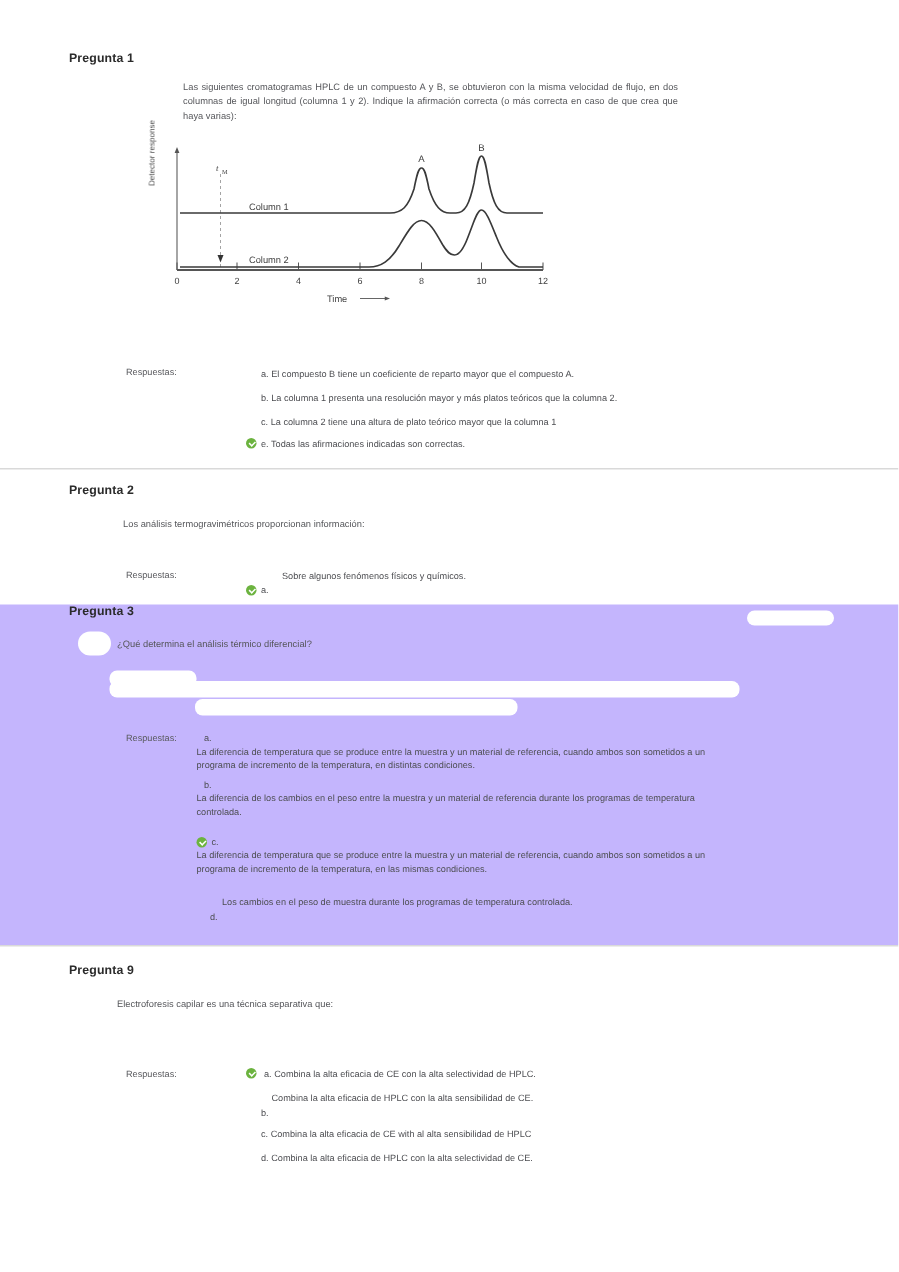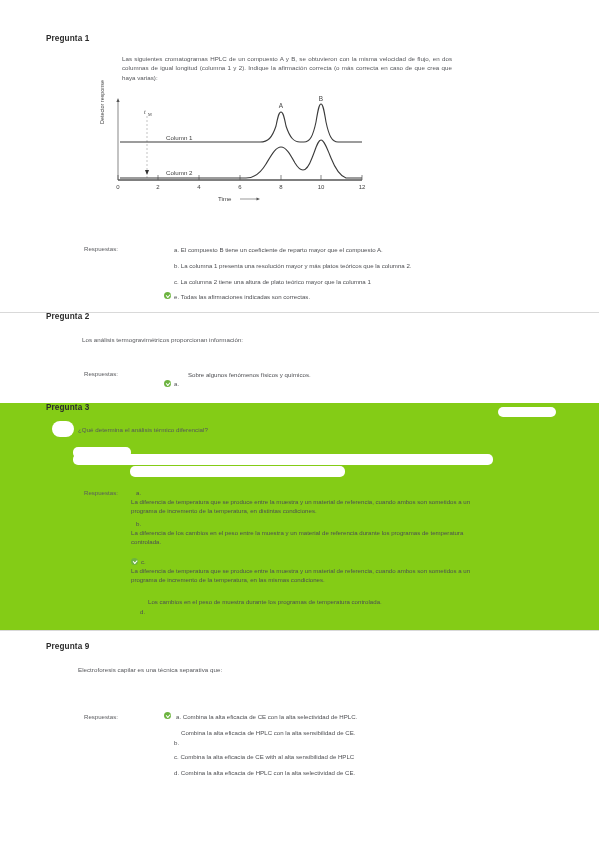--- a/index.html
+++ b/index.html
@@ -8,21 +8,21 @@
     background:#ffffff;
     font-family:"Liberation Sans", sans-serif;
     color:#3a3a3a;
     overflow:hidden;
     position:relative;
   }
   .page{position:absolute;inset:0;border-radius:18px;}
 
   
   .qblock{position:absolute;left:0;right:0;}
-  .qblock.gray{background:#84cc16;}
+  .qblock.gray{background:#c4b5fd;}
   .qhead{
     position:absolute;left:46px;top:0;
     font-size:8.2px;font-weight:bold;color:#2b2b2b;
     letter-spacing:.1px;
   }
   .qpill{
     position:absolute;height:9px;border-radius:5px;background:#ffffff;
   }
   .rule{position:absolute;left:0;right:0;height:1px;background:#d9d9d9;}
 
@@ -166,21 +166,21 @@
 
     <div class="check" style="left:164px;top:258px;"></div>
     <div class="opt" style="left:174px;top:258px;width:300px;">
       <span class="ltr">e.</span>
       <span>Todas las afirmaciones indicadas son correctas.</span>
     </div>
   </div>
 
   <div class="rule" style="top:312px;"></div>
 
-  <div class="qblock" style="top:312px;height:78px;">
+  <div class="qblock" style="top:322px;height:78px;">
     <div class="qhead">Pregunta 2</div>
     <div class="faint" style="left:488px;top:12px;">&nbsp;</div>
 
     <div class="qtext" style="left:82px;top:23px;width:330px;">Los análisis termogravimétricos proporcionan información:</div>
 
     <div class="resp-label" style="left:84px;top:58px;">Respuestas:</div>
 
     <div class="optline" style="left:188px;top:58px;width:280px;">Sobre algunos fenómenos físicos y químicos.</div>
     <div class="check" style="left:164px;top:68px;"></div>
     <div class="optline" style="left:174px;top:67px;">a.</div>

